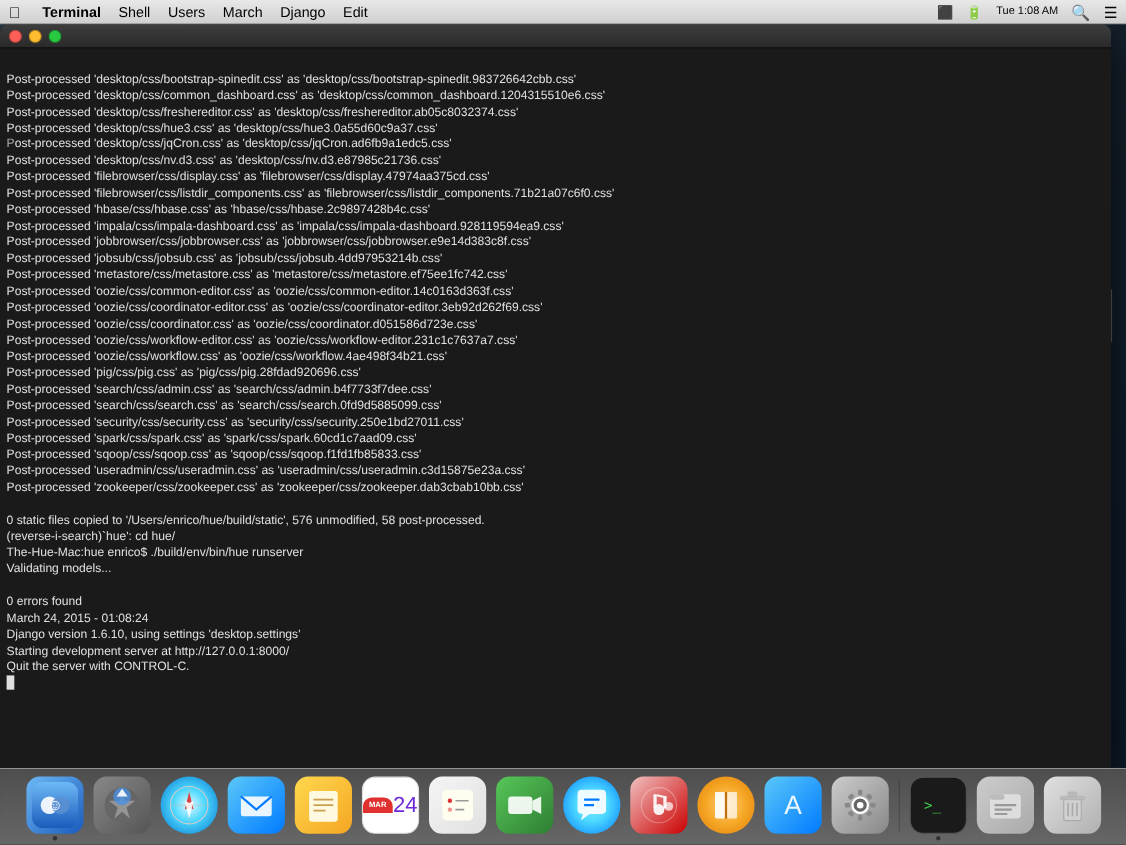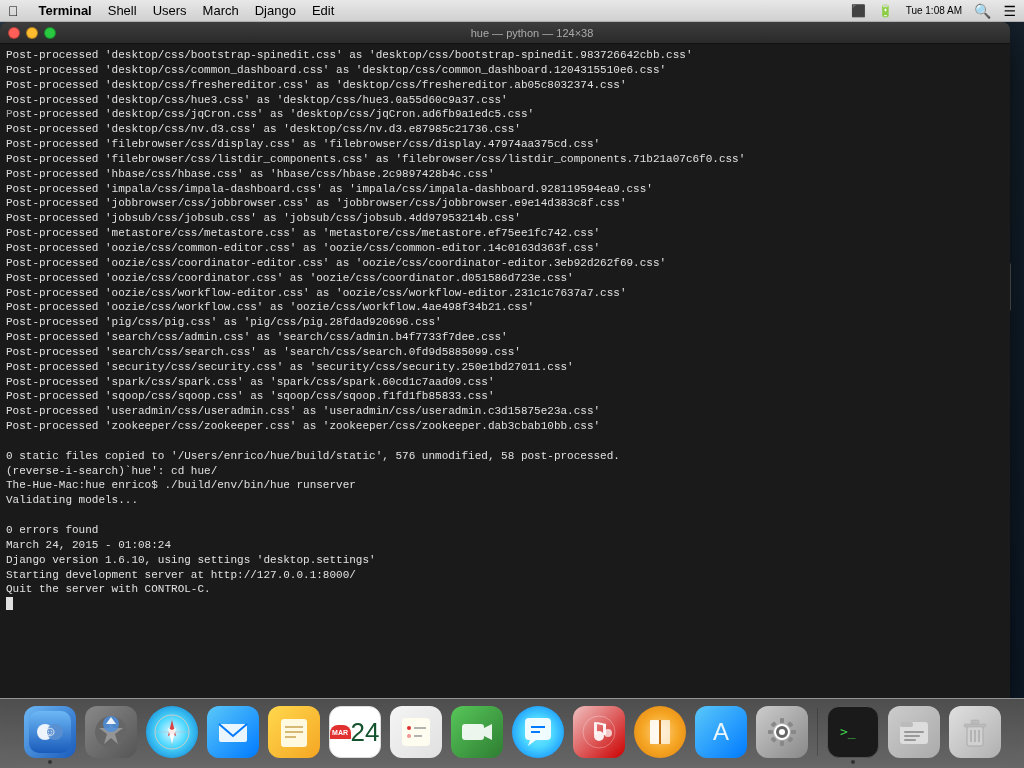--- a/index.html
+++ b/index.html
@@ -160,23 +160,23 @@
     .title-btn-min { background: #febc2e; }
     .title-btn-max { background: #28c840; }
     .terminal-title {
       flex: 1;
       text-align: center;
       font-size: 11px;
       color: #aaa;
     }
     .terminal-body {
       flex: 1;
-      padding: 4px 6px;
+      padding: 21px 6px;
       overflow: hidden;
-      font-family: Liberation Mono, monospace;
+      font-family: Liberation Sans, sans-serif;
       font-size: 11px;
       line-height: 1.35;
       color: #e0e0e0;
       white-space: pre;
     }
     .cursor {
       display: inline-block;
       width: 7px;
       height: 13px;
       background: #e0e0e0;
@@ -289,21 +289,20 @@
       </div>
     </div>
     <div class="screenshot-thumb-label">Screen Shot<br>2015-0...6:37 AM</div>
   </div>
 
   <div class="terminal-window">
     <div class="terminal-titlebar">
       <div class="title-btn title-btn-close"></div>
       <div class="title-btn title-btn-min"></div>
       <div class="title-btn title-btn-max"></div>
-      <div class="terminal-title">hue — python — 124×38</div>
     </div>
     <div class="terminal-body"><span>Post-processed 'desktop/css/bootstrap-spinedit.css' as 'desktop/css/bootstrap-spinedit.983726642cbb.css'
 Post-processed 'desktop/css/common_dashboard.css' as 'desktop/css/common_dashboard.1204315510e6.css'
 Post-processed 'desktop/css/freshereditor.css' as 'desktop/css/freshereditor.ab05c8032374.css'
 Post-processed 'desktop/css/hue3.css' as 'desktop/css/hue3.0a55d60c9a37.css'
 <span style="color:#aaa;">P</span>ost-processed 'desktop/css/jqCron.css' as 'desktop/css/jqCron.ad6fb9a1edc5.css'
 Post-processed 'desktop/css/nv.d3.css' as 'desktop/css/nv.d3.e87985c21736.css'
 Post-processed 'filebrowser/css/display.css' as 'filebrowser/css/display.47974aa375cd.css'
 Post-processed 'filebrowser/css/listdir_components.css' as 'filebrowser/css/listdir_components.71b21a07c6f0.css'
 Post-processed 'hbase/css/hbase.css' as 'hbase/css/hbase.2c9897428b4c.css'
@@ -406,21 +405,21 @@
     </div>
     <div class="dock-dot" style="visibility:hidden;"></div>
   </div>
 
   <div class="dock-item">
     <div class="dock-icon" style="background: #fff; border: 1px solid #ddd; position:relative;">
       <div style="width:100%;height:14px;background:#e03030;border-radius:8px 8px 0 0;display:flex;align-items:center;justify-content:center;">
         <span style="font-size:7px;color:#fff;font-weight:bold;text-transform:uppercase;">MAR</span>
       </div>
       <div style="display:flex;align-items:center;justify-content:center;flex:1;height:36px;">
-        <span style="font-size:26px;color:#14532d;font-weight:300;">24</span>
+        <span style="font-size:20px;color:#6d28d9;font-weight:300;">24</span>
       </div>
     </div>
     <div class="dock-dot" style="visibility:hidden;"></div>
   </div>
 
   <div class="dock-item">
     <div class="dock-icon" style="background: linear-gradient(135deg, #f5f5f5 0%, #e0e0e0 100%);">
       <svg width="36" height="36" viewBox="0 0 36 36">
         <rect x="4" y="4" width="28" height="28" rx="4" fill="#fffdf0"></rect>
         <circle cx="11" cy="14" r="2" fill="#e03030"></circle>

